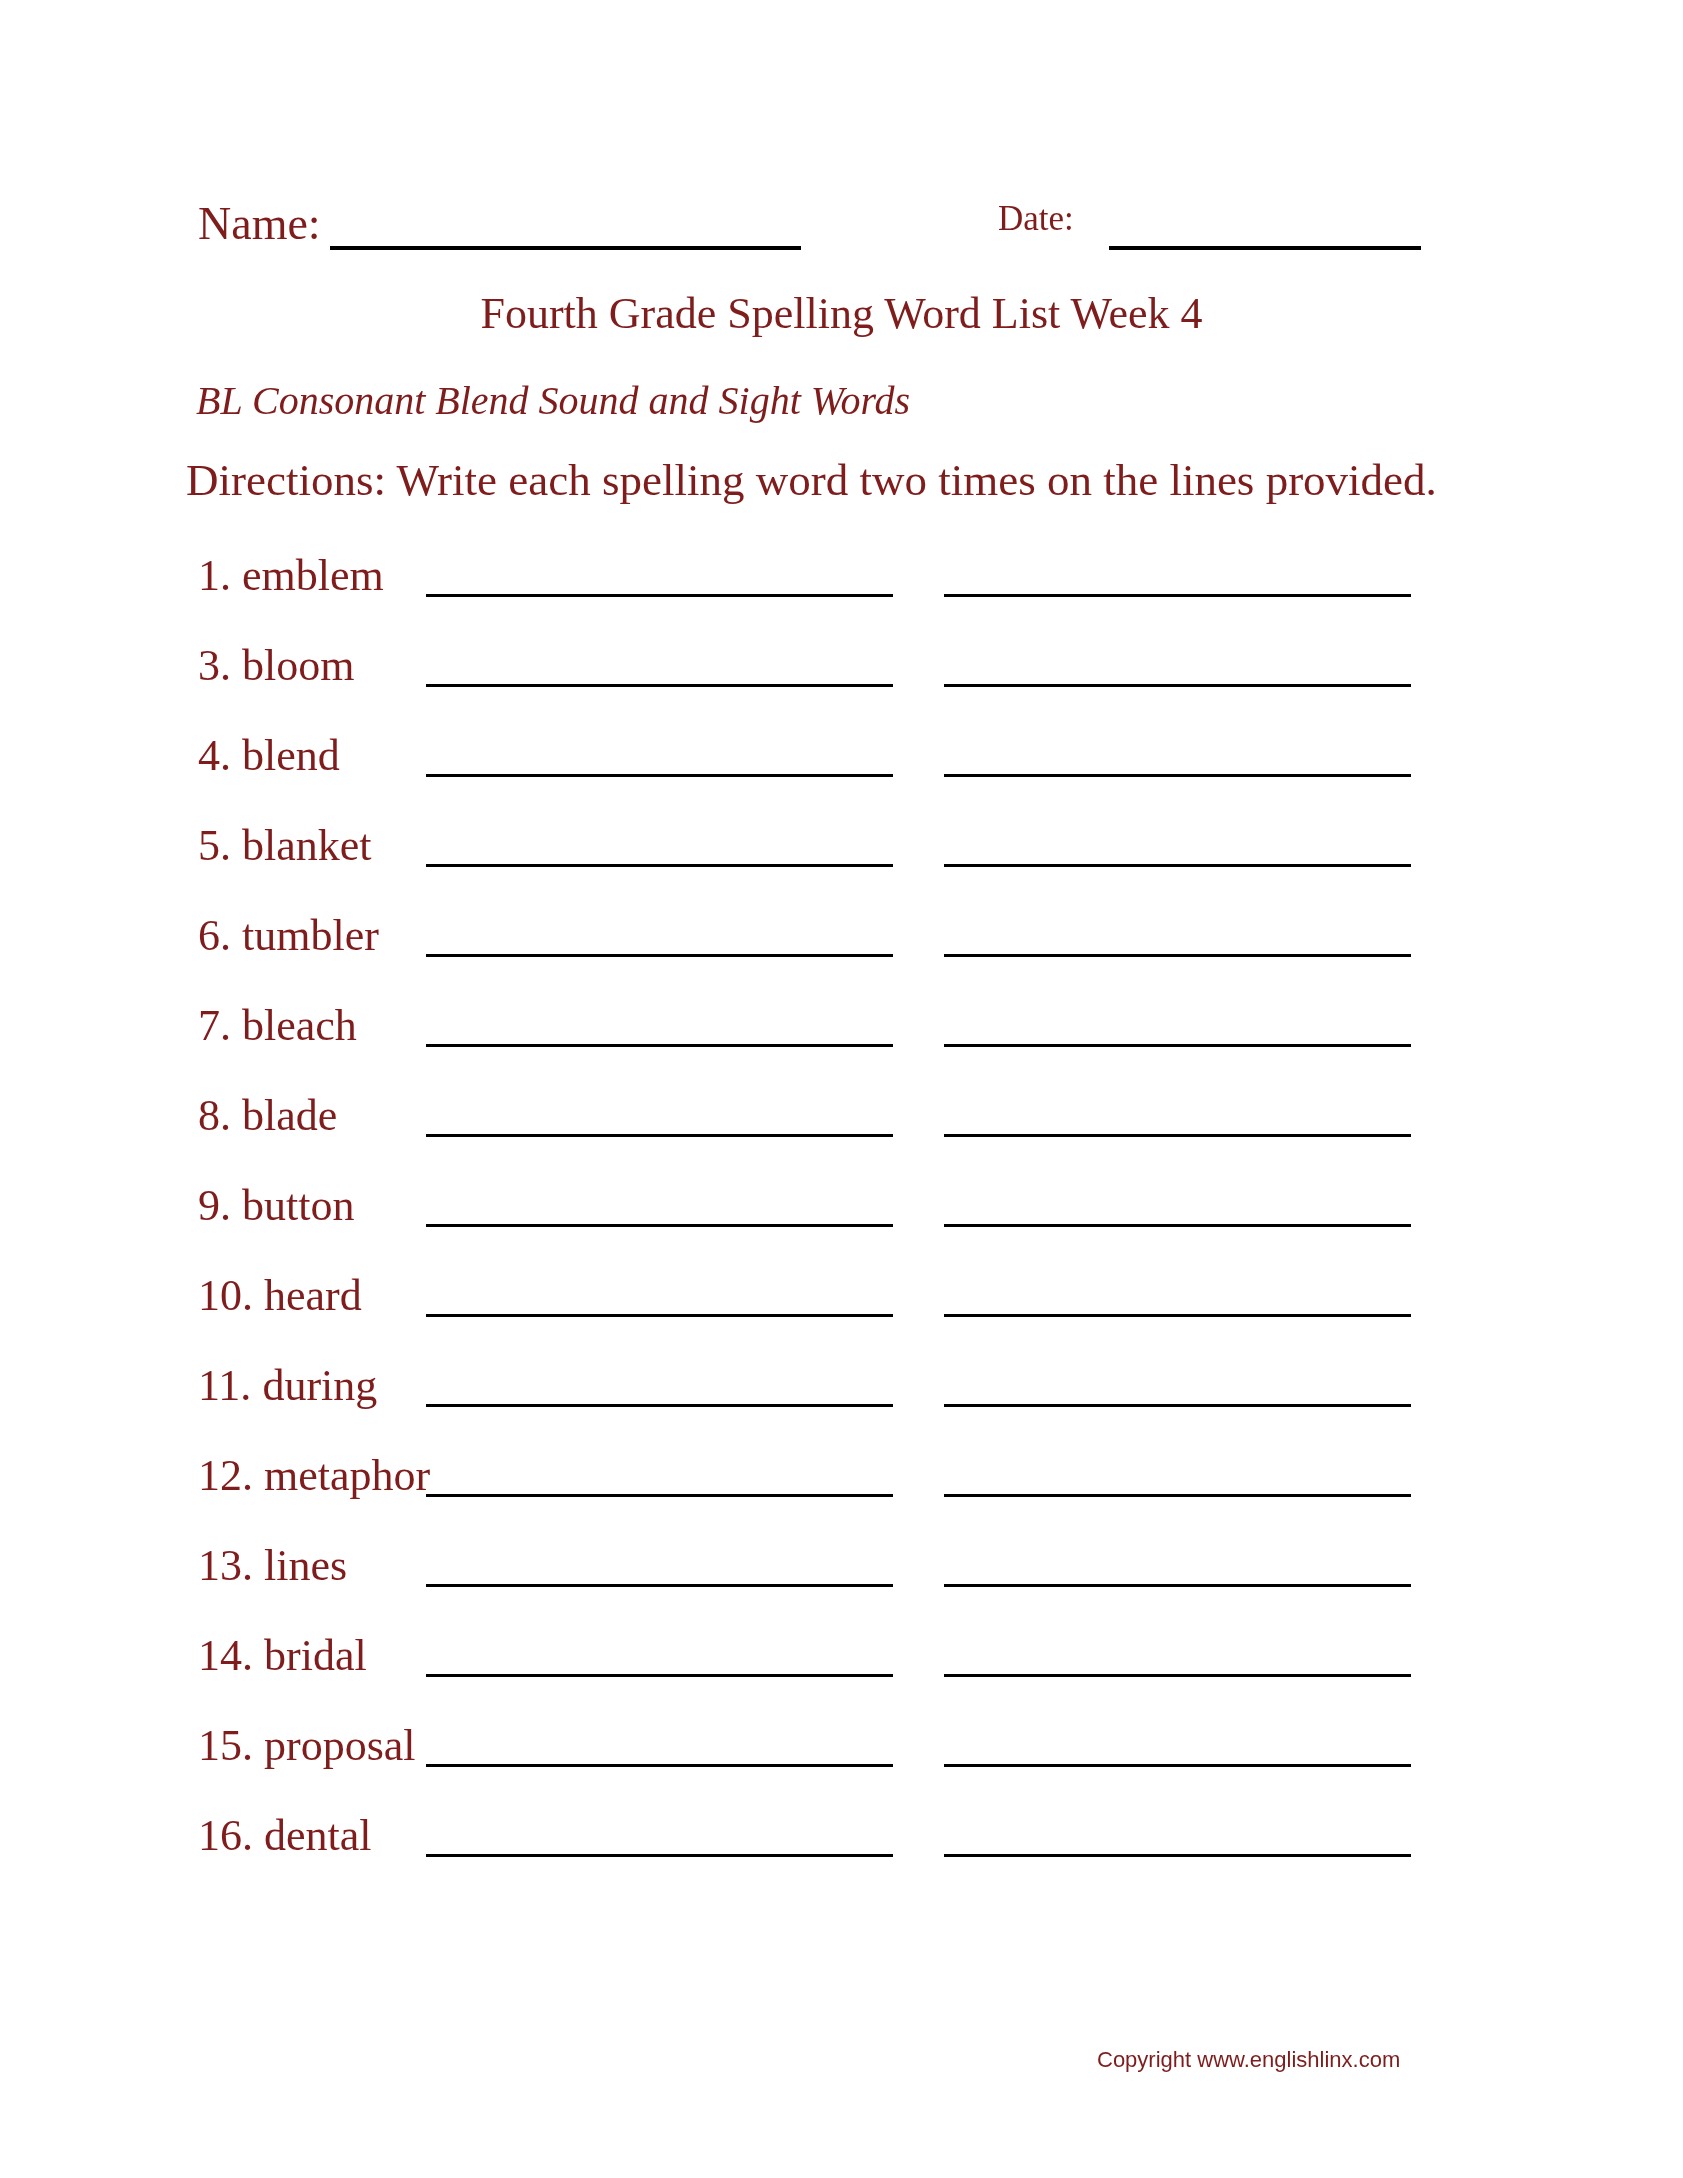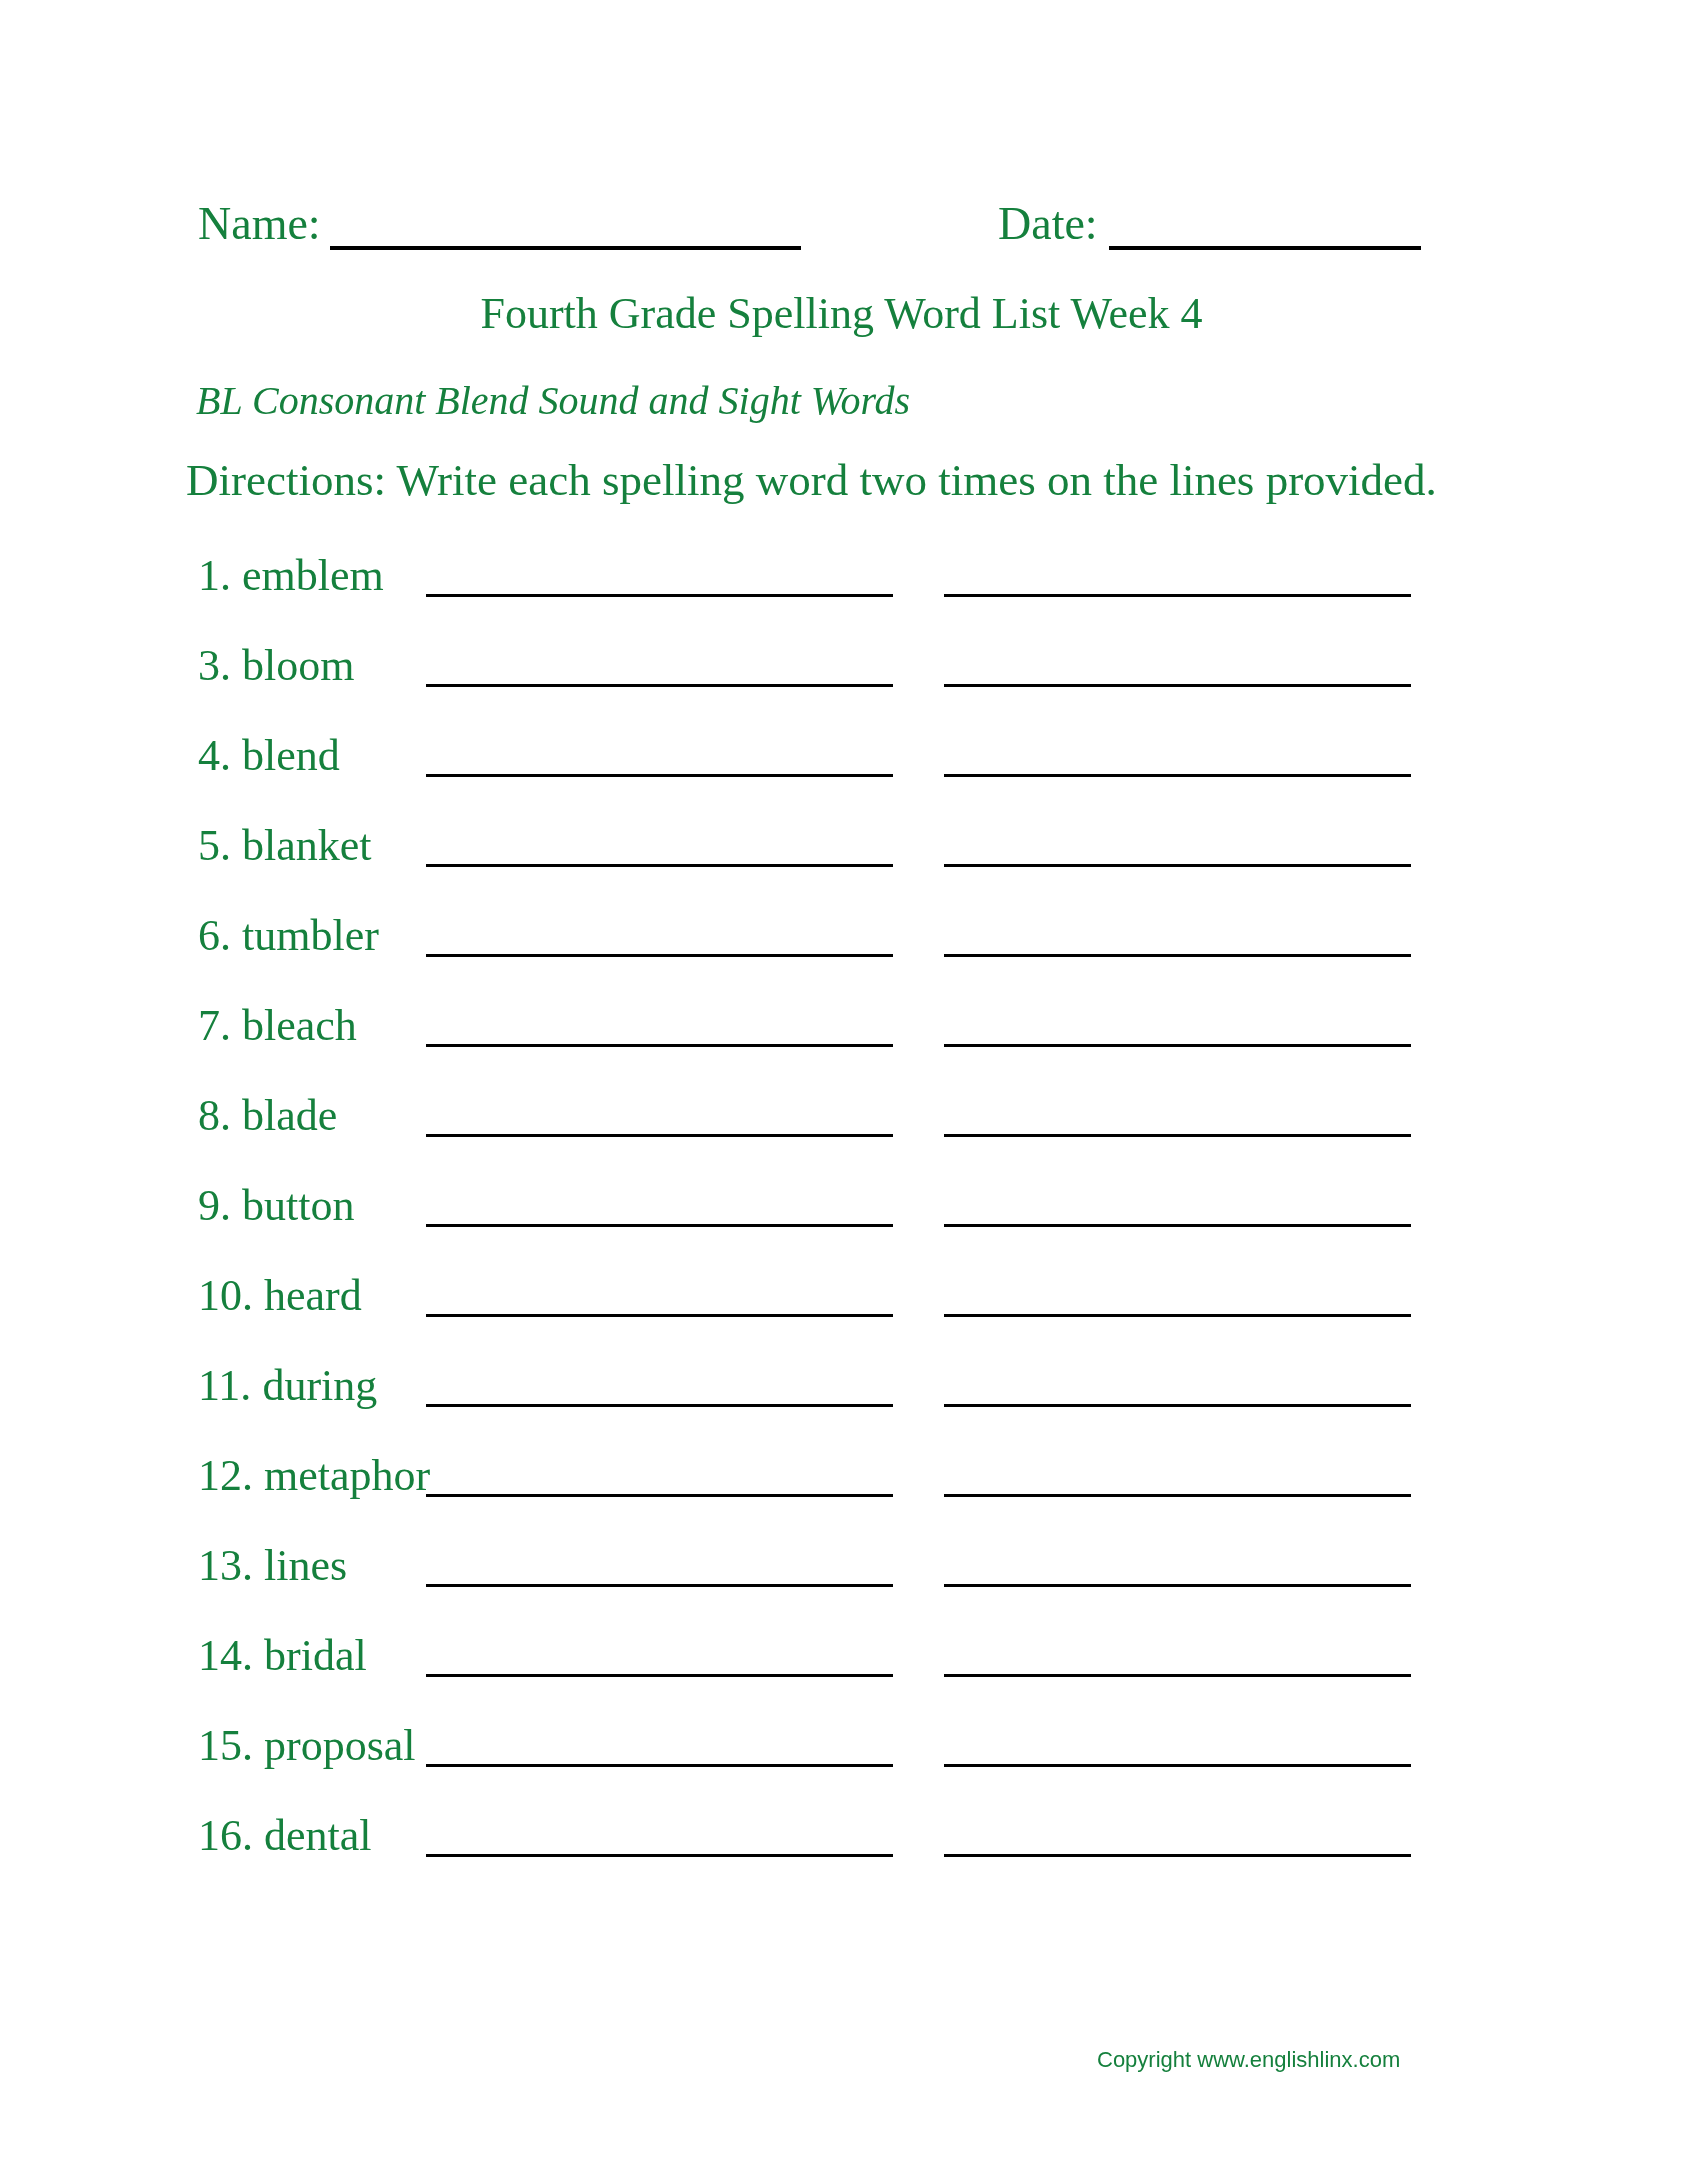--- a/index.html
+++ b/index.html
@@ -5,21 +5,21 @@
   html, body {
     margin: 0;
     padding: 0;
     background: #ffffff;
   }
   .page {
     position: relative;
     width: 1529px;
     height: 2178px;
     background: #ffffff;
-    color: #15803d;
+    color: #7f1d1d;
     font-family: "Liberation Serif", serif;
     overflow: hidden;
   }
 
   
   .name-label {
     position: absolute;
     left: 198px;
     top: 201px;
     font-size: 46px;
@@ -31,21 +31,21 @@
     left: 330px;
     top: 246px;
     width: 471px;
     height: 4px;
     background: #000000;
   }
   .date-label {
     position: absolute;
     left: 998px;
     top: 201px;
-    font-size: 46px;
+    font-size: 35px;
     line-height: 1;
     white-space: nowrap;
   }
   .date-line {
     position: absolute;
     left: 1109px;
     top: 246px;
     width: 312px;
     height: 4px;
     background: #000000;

